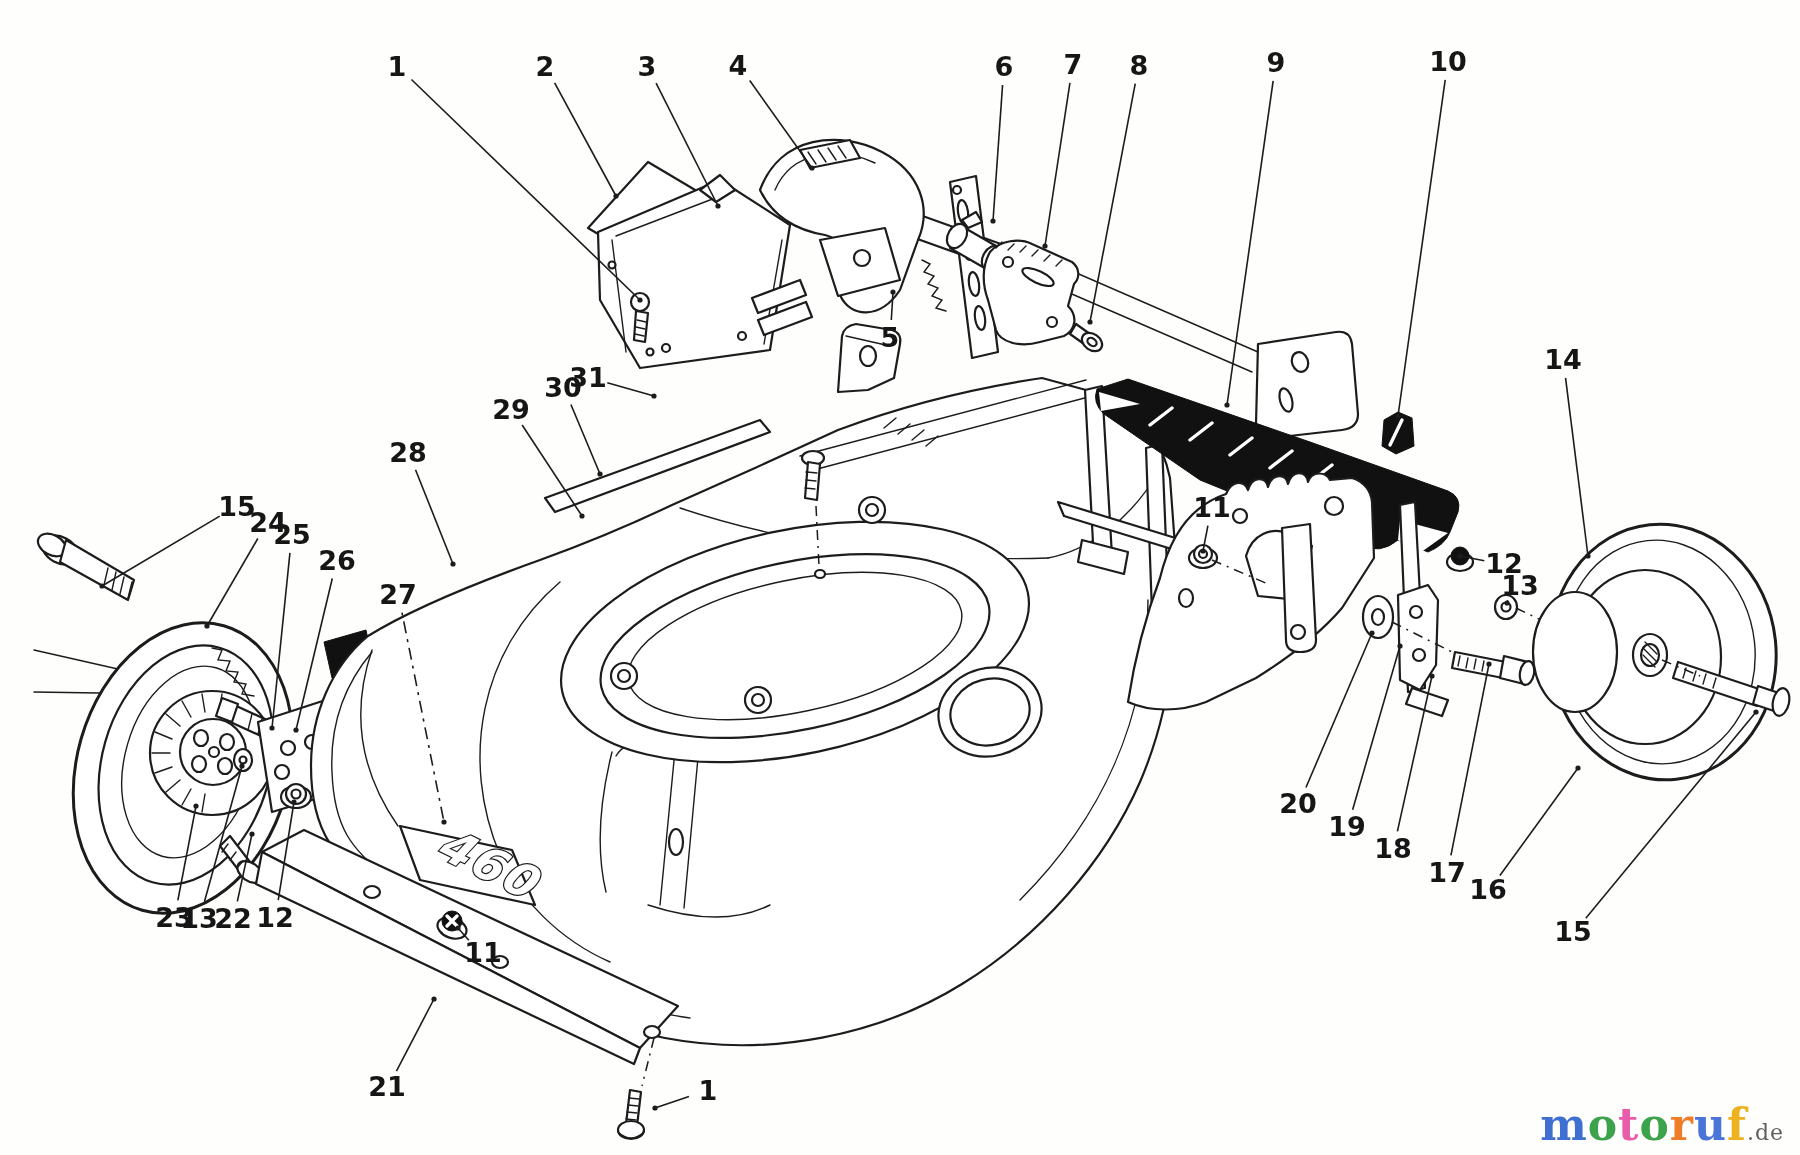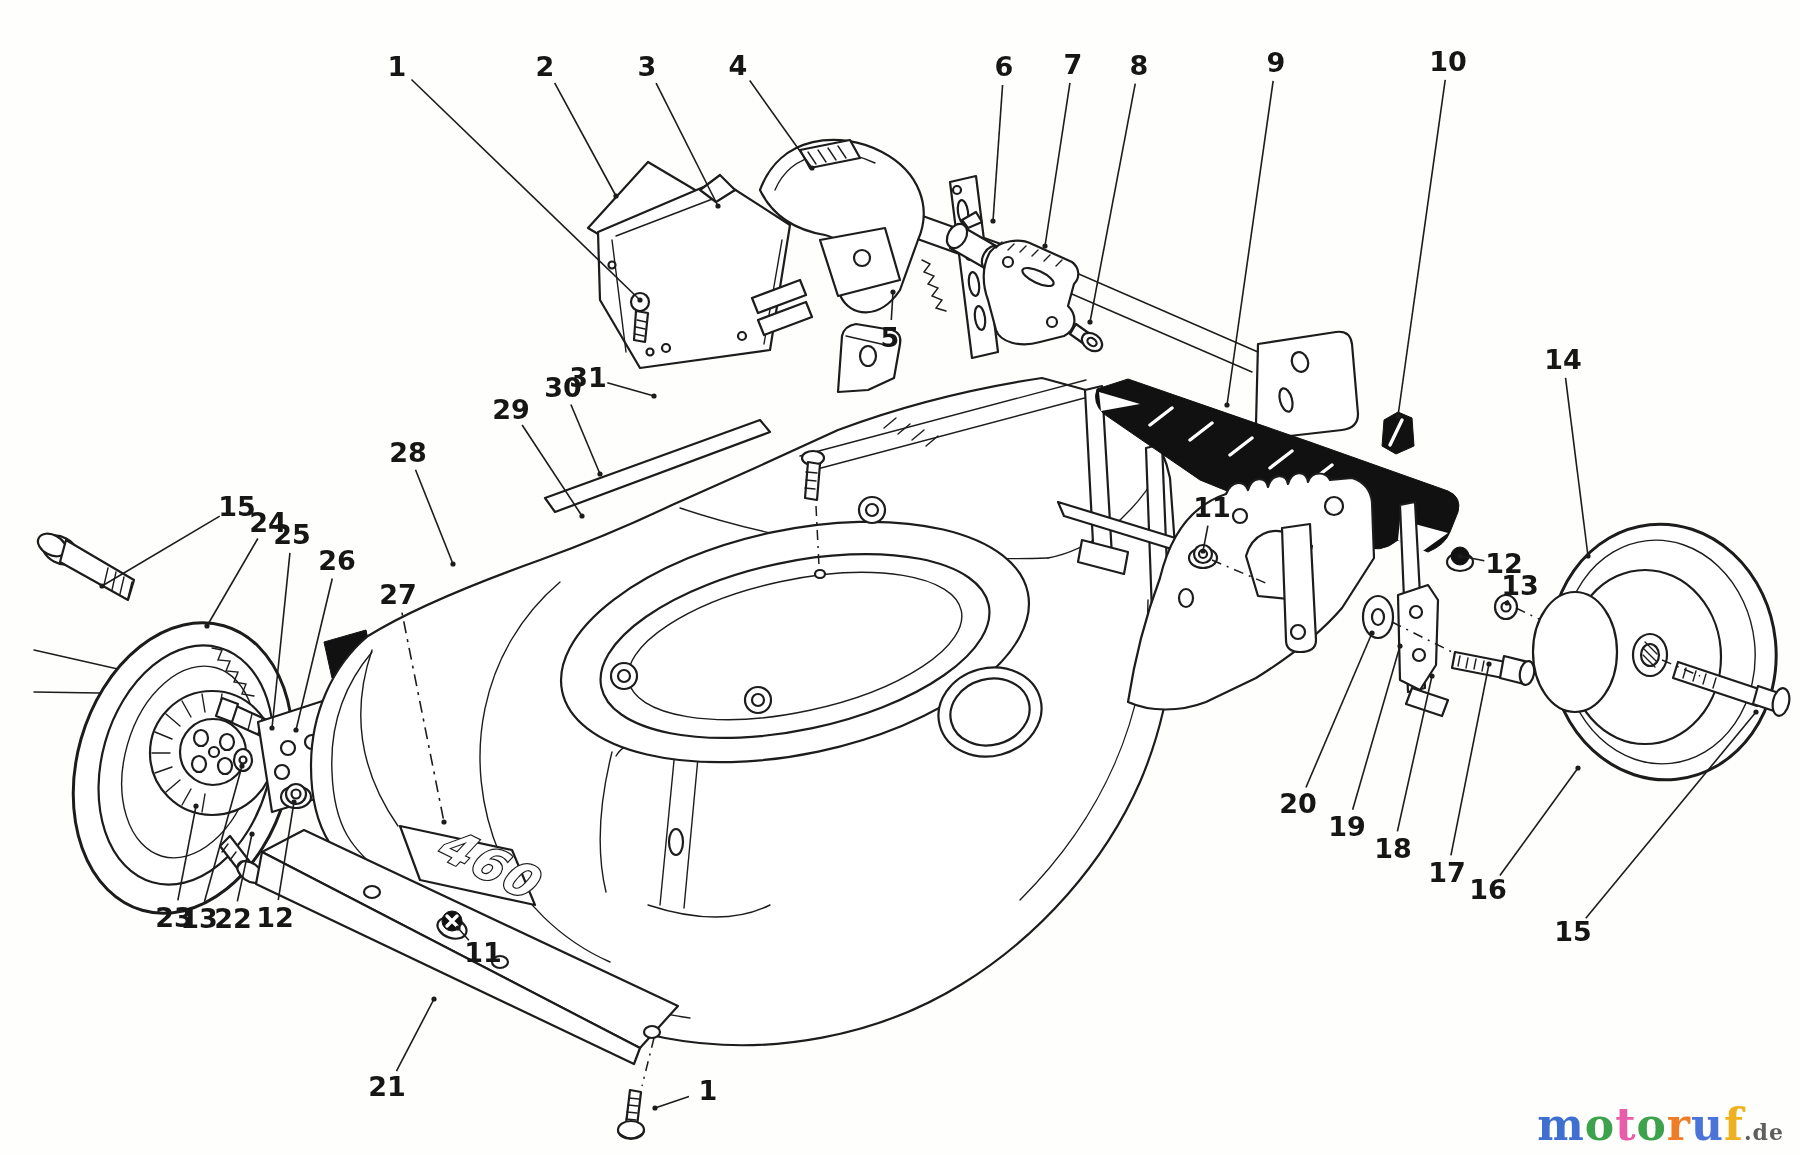--- a/index.html
+++ b/index.html
@@ -13,21 +13,21 @@
   .blk{fill:#111111;stroke:#111111;stroke-width:1;}
   .whl{stroke:#ffffff;stroke-width:3.4;fill:none;stroke-linecap:round;}
   .dash{stroke:#1c1c1c;stroke-width:1.5;fill:none;stroke-dasharray:10 6 2 6;}
   .leader{stroke:#1c1c1c;stroke-width:1.6;fill:none;}
   .leader-dot{fill:#1c1c1c;}
   .callout{font:700 27px "DejaVu Sans",sans-serif;fill:#161616;text-anchor:middle;}
   .deckmark{font:italic 700 46px "DejaVu Sans",sans-serif;fill:#ffffff;stroke:#1c1c1c;
             stroke-width:2.4;paint-order:stroke fill;letter-spacing:3px;}
   #logo{position:absolute;right:16px;bottom:8px;font-family:"DejaVu Serif",serif;
         font-weight:bold;font-size:44px;letter-spacing:1px;line-height:1;}
-  #logo .logo-suffix{font-size:22px;font-weight:bold;}
+  #logo .logo-suffix{font-size:22px;font-weight:normal;}
 </style>
 </head>
 <body>
 
 <div id="stage">
 <svg width="1800" height="1155" viewBox="0 0 1800 1155">
 
   <g>
     <ellipse class="wh" cx="60" cy="550" rx="13" ry="19" transform="rotate(-62 60 550)"></ellipse>
     <ellipse class="wh" cx="52" cy="545" rx="10" ry="15" transform="rotate(-62 52 545)"></ellipse>

